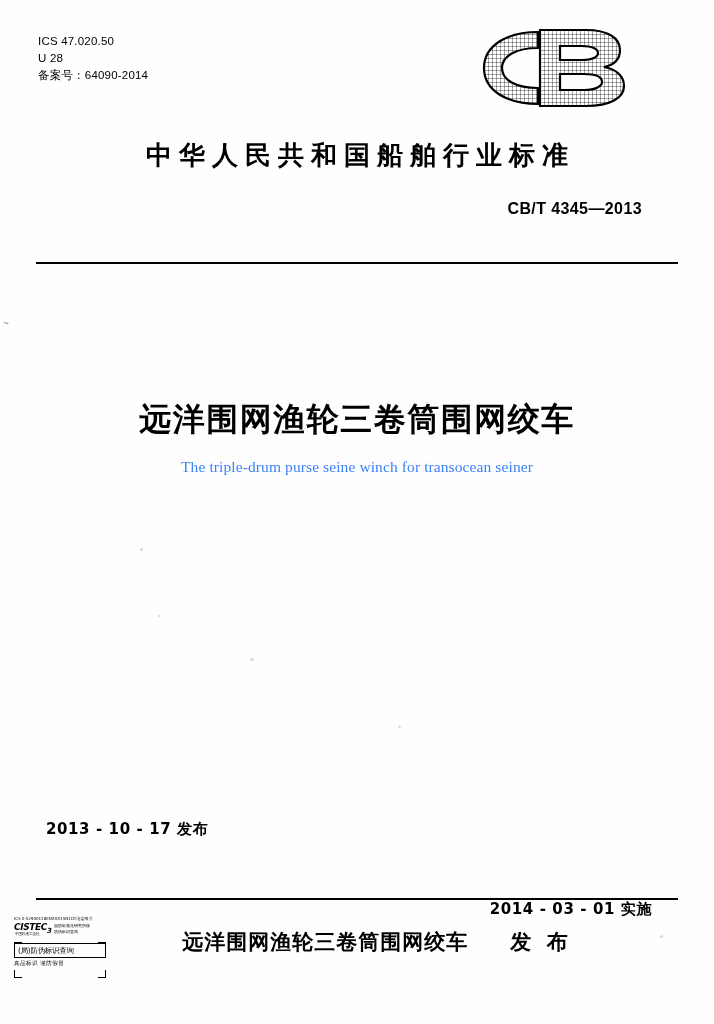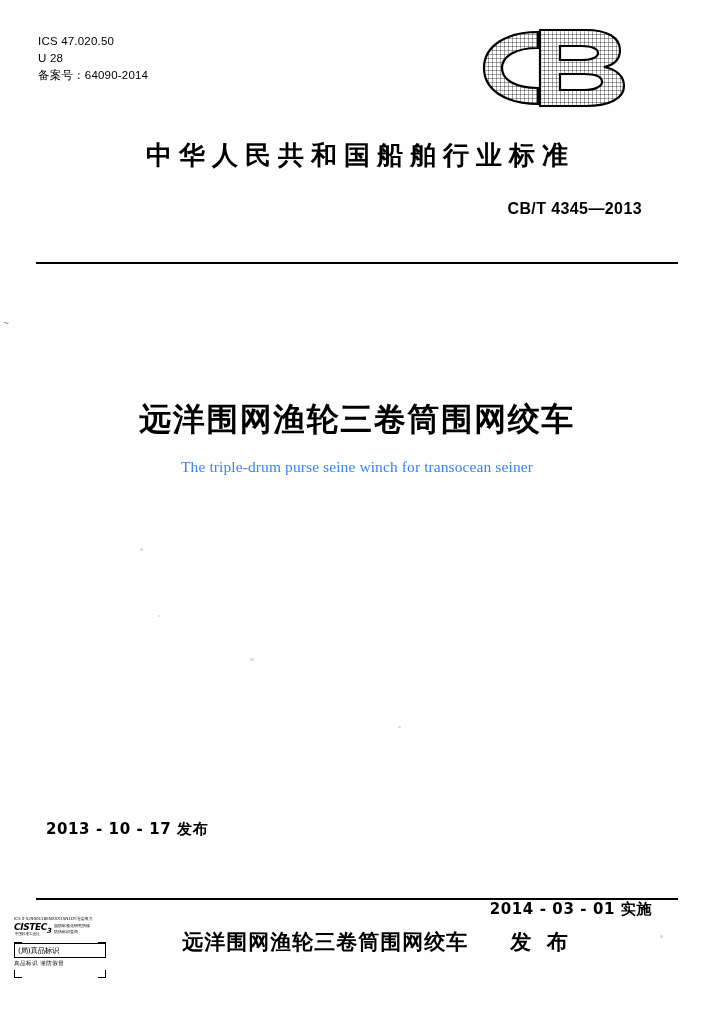--- a/index.html
+++ b/index.html
@@ -320,21 +320,21 @@
     <div class="af-top">ICS 0-52900118ENXXX15N1DY冶金海力</div>
     <div class="af-mid">
       <span class="af-logo"><span>CISTEC</span><sub style="font-size:7px;">3</sub></span>
       <span class="af-logo-sub">中国标准工业社</span>
       <span class="af-right">
         <span>国防标准化研究所核</span><br>
         <span>防伪标识查询</span>
       </span>
     </div>
     <div class="af-box">
-      <span class="af-box-text">(局)真品标识</span>
+      <span class="af-box-text">(局)防伪标识查询</span>
     </div>
     <div class="af-bottom">真品标识 谨防假冒</div>
     <span class="af-corner af-c1"></span>
     <span class="af-corner af-c2"></span>
     <span class="af-corner af-c3"></span>
     <span class="af-corner af-c4"></span>
   </div>
 
 </div>
 

